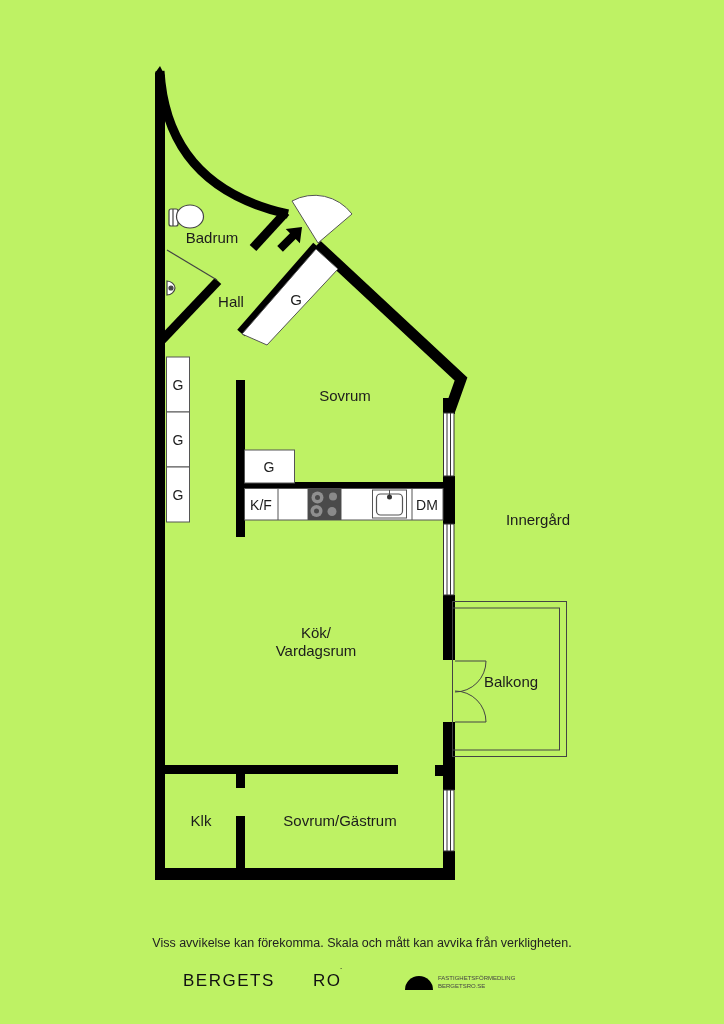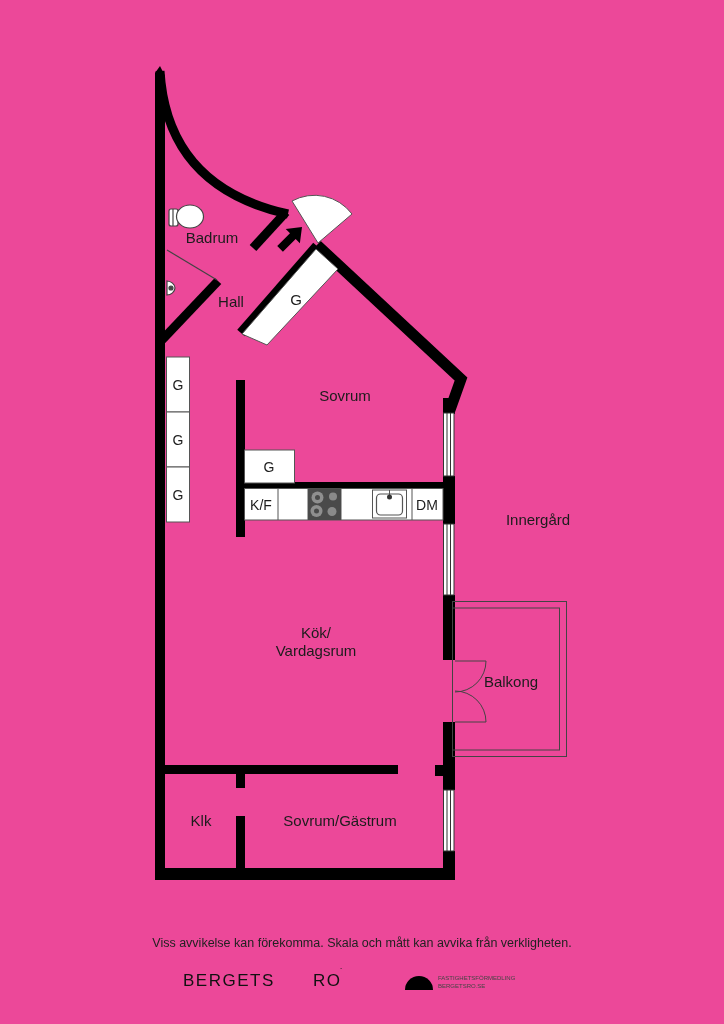--- a/index.html
+++ b/index.html
@@ -1,16 +1,16 @@
 <!DOCTYPE html>
 <html><head>
 <meta charset="utf-8">
 <style>
   html,body{margin:0;padding:0;background:#ffffff;}
-  .page{position:relative;width:724px;height:1024px;background:#ec4899;overflow:hidden;
+  .page{position:relative;width:724px;height:1024px;background:#bef264;overflow:hidden;
         font-family:"Liberation Sans", sans-serif;}
   svg{display:block;}
   text{font-family:"Liberation Sans", sans-serif;fill:#1c1c1c;}
   .room-label{font-size:15px;}
   .small-label{font-size:14px;}
   .tiny-label{font-size:6px;fill:#444;}
   .brand{font-size:17px;letter-spacing:1.5px;fill:#111;}
   .disclaimer{font-size:12.5px;fill:#222;}
 </style>
 </head>

